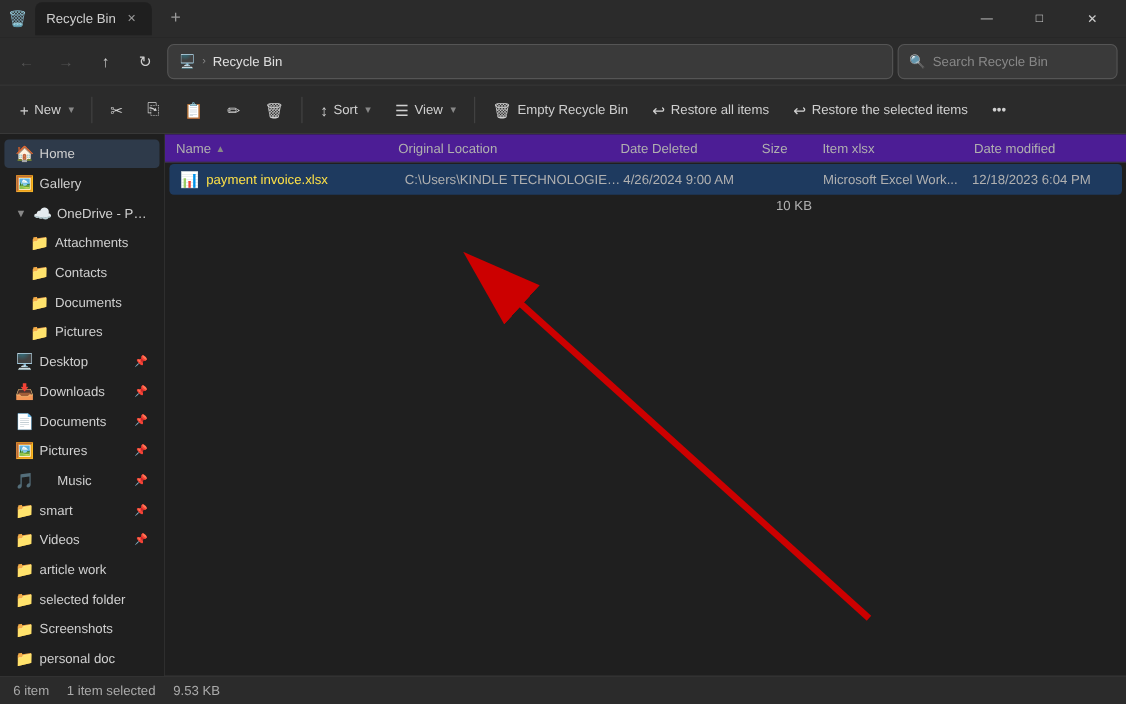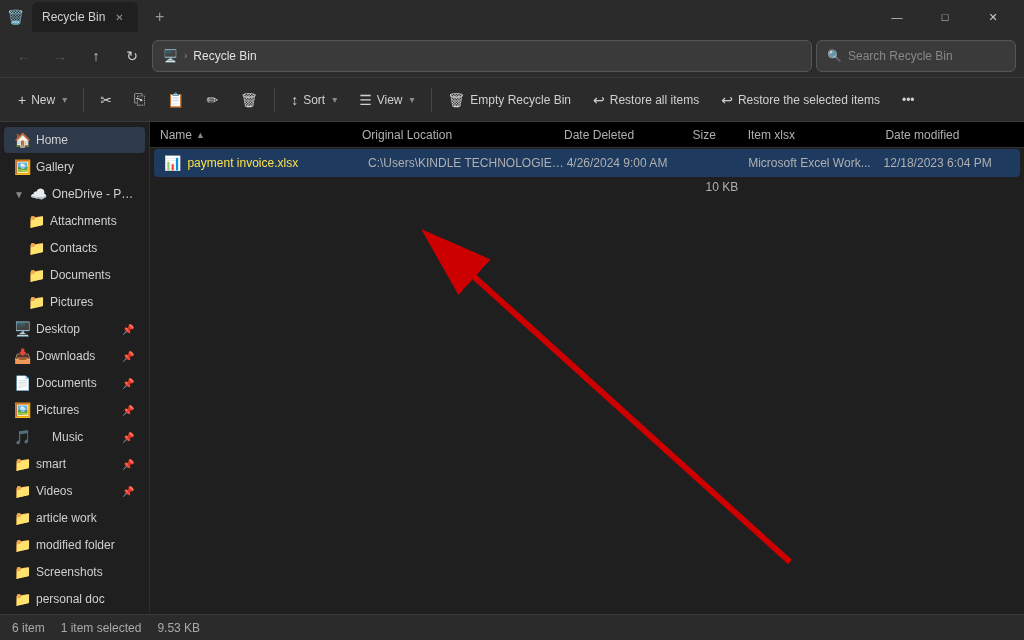--- a/index.html
+++ b/index.html
@@ -189,21 +189,21 @@
       background: #1f1f1f;
       overflow: auto;
       position: relative;
     }
 
     
     .column-header {
       display: flex;
       align-items: center;
       height: 26px;
-      background: #000000;
+      background: #4c1d95;
       border-bottom: 1px solid #333;
       padding: 0 10px;
       position: sticky;
       top: 0;
       z-index: 10;
     }
     .col-name { width: 220px; font-size: 12px; color: #b0b0b0; display: flex; align-items: center; gap: 4px; }
     .col-location { width: 220px; font-size: 12px; color: #b0b0b0; }
     .col-deleted { width: 140px; font-size: 12px; color: #b0b0b0; }
     .col-size { width: 60px; font-size: 12px; color: #b0b0b0; }
@@ -399,21 +399,21 @@
         <span class="item-icon">📁</span>
         <span style="font-size: 12px; flex: 1 1 0%; overflow: hidden; text-overflow: ellipsis; white-space: nowrap;">Videos</span>
         <span class="pin-icon" style="font-size: 10px;">📌</span>
       </div>
       <div class="sidebar-item" style="padding-left: 10px;">
         <span class="item-icon">📁</span>
         <span style="font-size: 12px; flex: 1 1 0%; overflow: hidden; text-overflow: ellipsis; white-space: nowrap;">article work</span>
       </div>
       <div class="sidebar-item" style="padding-left: 10px;">
         <span class="item-icon">📁</span>
-        <span style="font-size: 12px; flex: 1 1 0%; overflow: hidden; text-overflow: ellipsis; white-space: nowrap;">modified folder</span>
+        <span style="font-size: 12px; flex: 1 1 0%; overflow: hidden; text-overflow: ellipsis; white-space: nowrap;">selected folder</span>
       </div>
       <div class="sidebar-item" style="padding-left: 10px;">
         <span class="item-icon">📁</span>
         <span style="font-size: 12px; flex: 1 1 0%; overflow: hidden; text-overflow: ellipsis; white-space: nowrap;">Screenshots</span>
       </div>
       <div class="sidebar-item" style="padding-left: 10px;">
         <span class="item-icon">📁</span>
         <span style="font-size: 12px; flex: 1 1 0%; overflow: hidden; text-overflow: ellipsis; white-space: nowrap;">personal doc</span>
       </div>
     </div>

